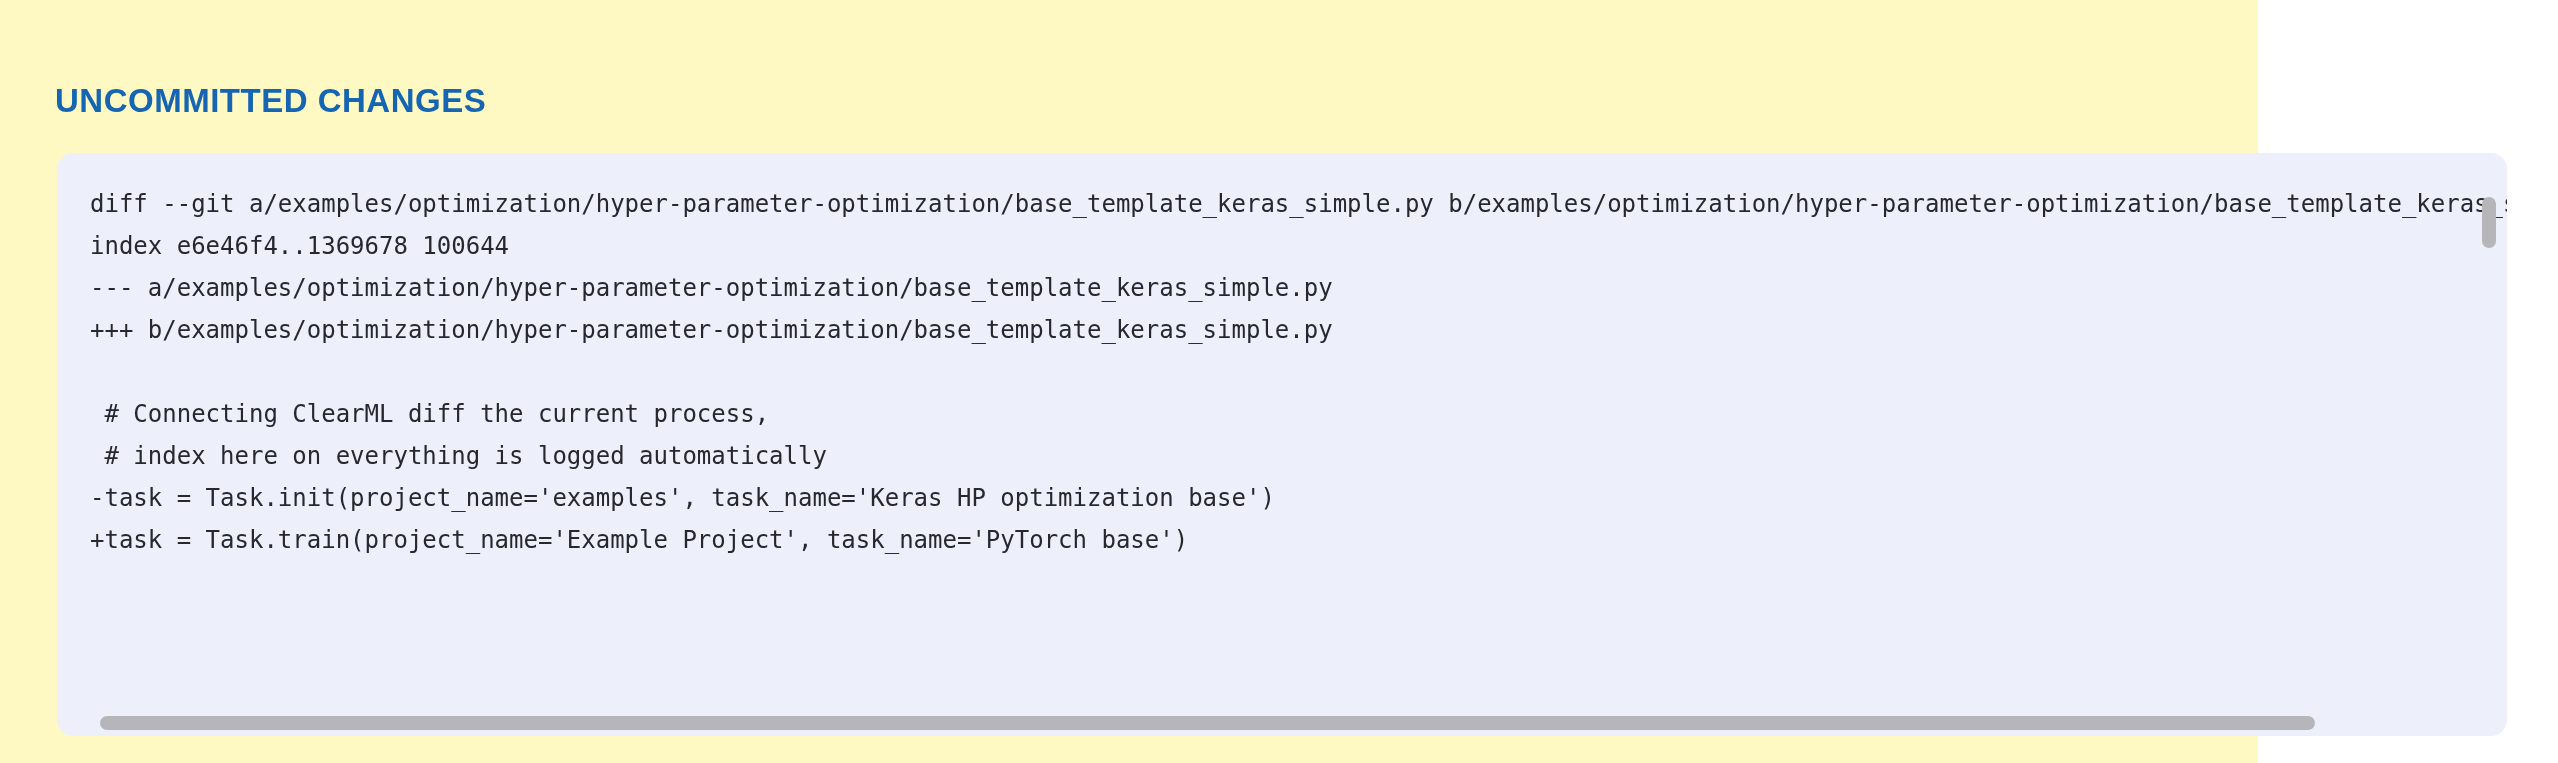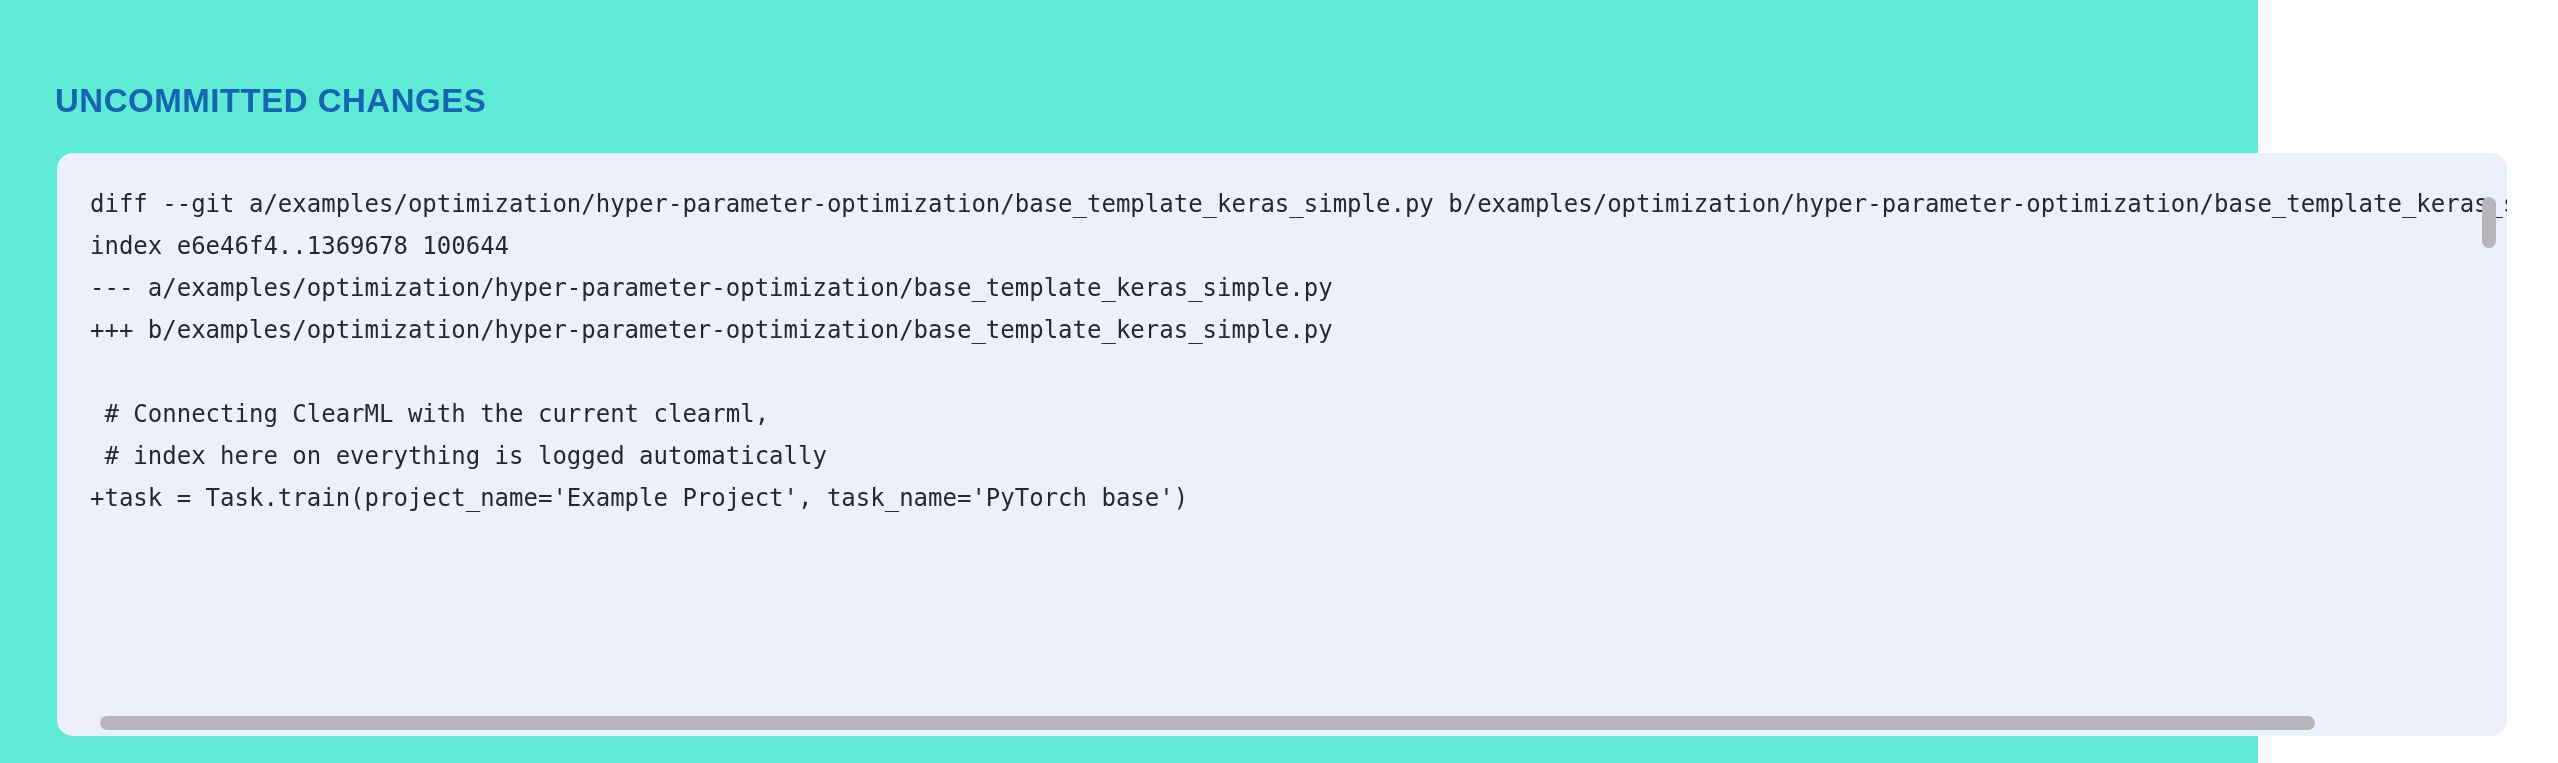--- a/index.html
+++ b/index.html
@@ -8,21 +8,21 @@
     background: #ffffff;
     width: 2558px;
     height: 763px;
     overflow: hidden;
     font-family: "Liberation Sans", sans-serif;
   }
   .page {
     position: relative;
     width: 2258px;
     height: 763px;
-    background: #5eead4;
+    background: #fef9c3;
   }
   .section-title {
     position: absolute;
     left: 55px;
     top: 82px;
     font-size: 33px;
     font-weight: 700;
     letter-spacing: 0.5px;
     color: var(--accent, #1565b2);
     white-space: nowrap;
@@ -80,22 +80,23 @@
   <div class="section-title">UNCOMMITTED CHANGES</div>
 
   <div class="diff-box">
 
     <div class="diff-code">
         <div class="diff-line">diff --git a/examples/optimization/hyper-parameter-optimization/base_template_keras_simple.py b/examples/optimization/hyper-parameter-optimization/base_template_keras_simple.py</div>
         <div class="diff-line">index e6e46f4..1369678 100644</div>
         <div class="diff-line">--- a/examples/optimization/hyper-parameter-optimization/base_template_keras_simple.py</div>
         <div class="diff-line">+++ b/examples/optimization/hyper-parameter-optimization/base_template_keras_simple.py</div>
         <div class="diff-line"></div>
-        <div class="diff-line"> # Connecting ClearML with the current clearml,</div>
+        <div class="diff-line"> # Connecting ClearML diff the current process,</div>
         <div class="diff-line"> # index here on everything is logged automatically</div>
+        <div class="diff-line">-task = Task.init(project_name='examples', task_name='Keras HP optimization base')</div>
         <div class="diff-line">+task = Task.train(project_name='Example Project', task_name='PyTorch base')</div>
         <div class="diff-line"></div>
       </div>
 
     <div class="scroll-thumb v-thumb"></div>
 
     <div class="scroll-thumb h-thumb"></div>
 
   </div>
 

